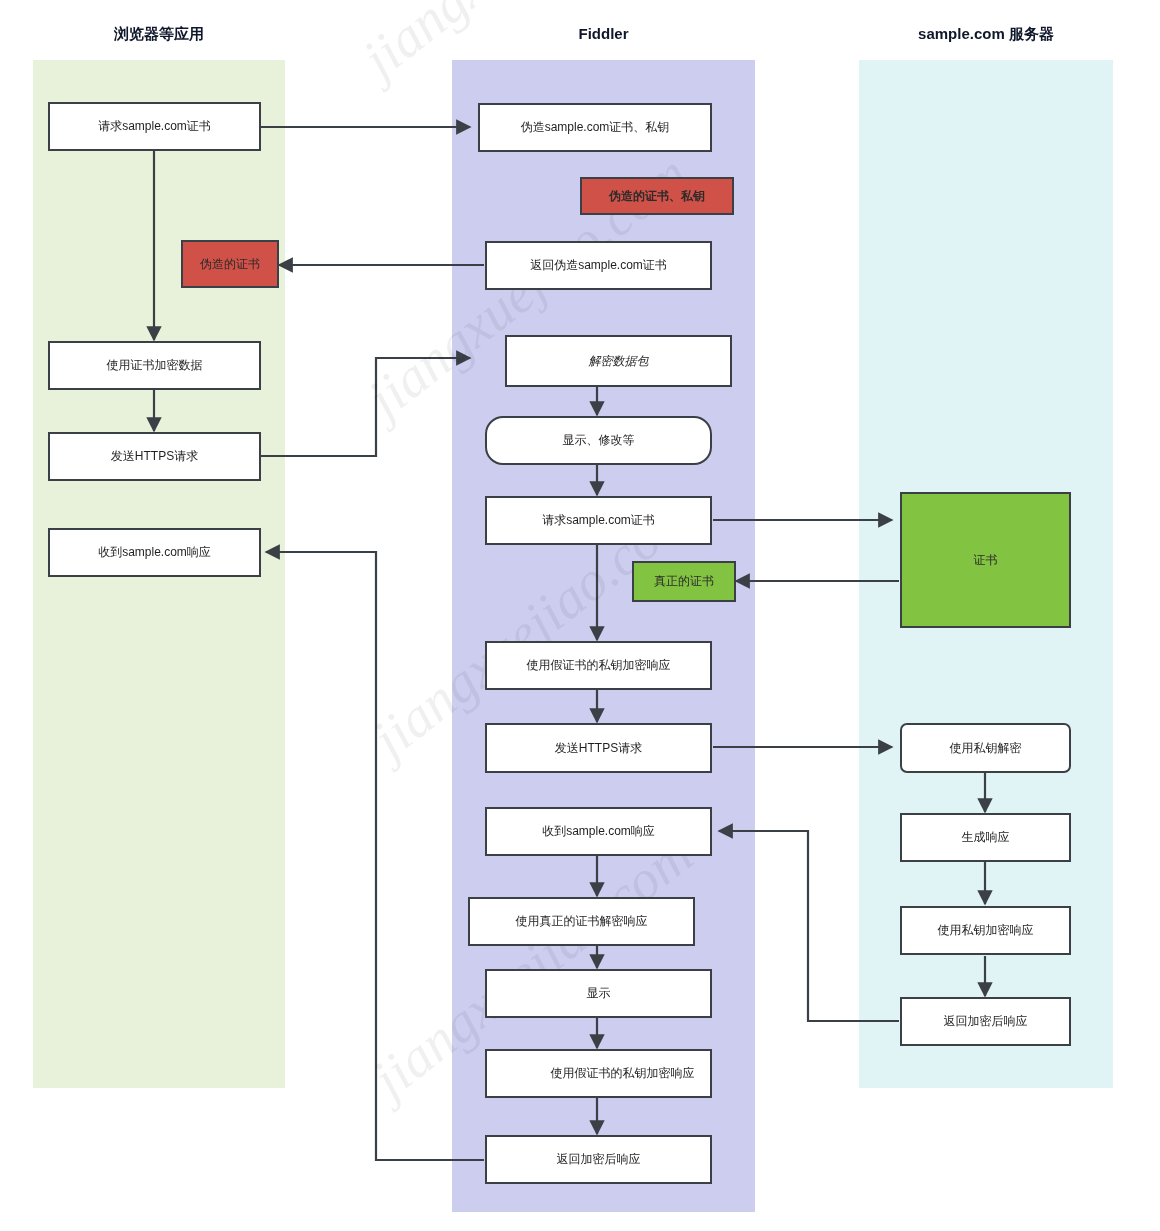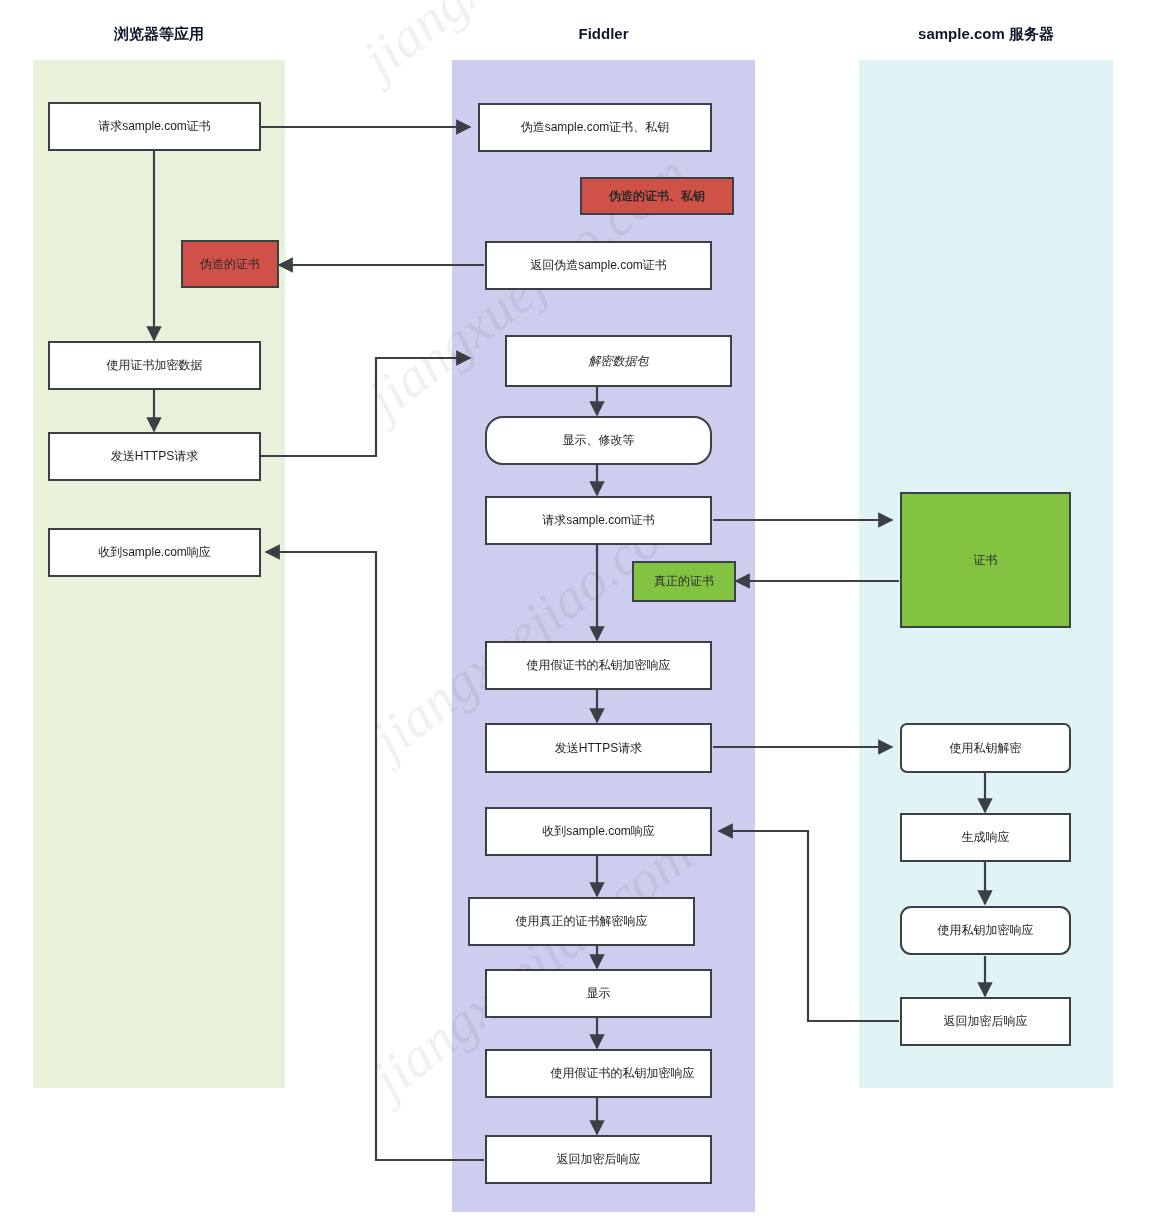--- a/index.html
+++ b/index.html
@@ -125,16 +125,16 @@
   <div class="node" style="left:485px;top:723px;width:227px;height:50px;">发送HTTPS请求</div>
   <div class="node" style="left:485px;top:807px;width:227px;height:49px;">收到sample.com响应</div>
   <div class="node" style="left:468px;top:897px;width:227px;height:49px;">使用真正的证书解密响应</div>
   <div class="node" style="left:485px;top:969px;width:227px;height:49px;">显示</div>
   <div class="node" style="left:485px;top:1049px;width:227px;height:49px;padding-left:48px;">使用假证书的私钥加密响应</div>
   <div class="node" style="left:485px;top:1135px;width:227px;height:49px;">返回加密后响应</div>
 
   <div class="node green" style="left:900px;top:492px;width:171px;height:136px;">证书</div>
   <div class="node" style="left:900px;top:723px;width:171px;height:50px;border-radius:7px;">使用私钥解密</div>
   <div class="node" style="left:900px;top:813px;width:171px;height:49px;">生成响应</div>
-  <div class="node" style="left:900px;top:906px;width:171px;height:49px;border-radius:11px;">使用私钥加密响应</div>
+  <div class="node" style="left:900px;top:906px;width:171px;height:49px;">使用私钥加密响应</div>
   <div class="node" style="left:900px;top:997px;width:171px;height:49px;">返回加密后响应</div>
 
 </div>
 
 </body></html>

